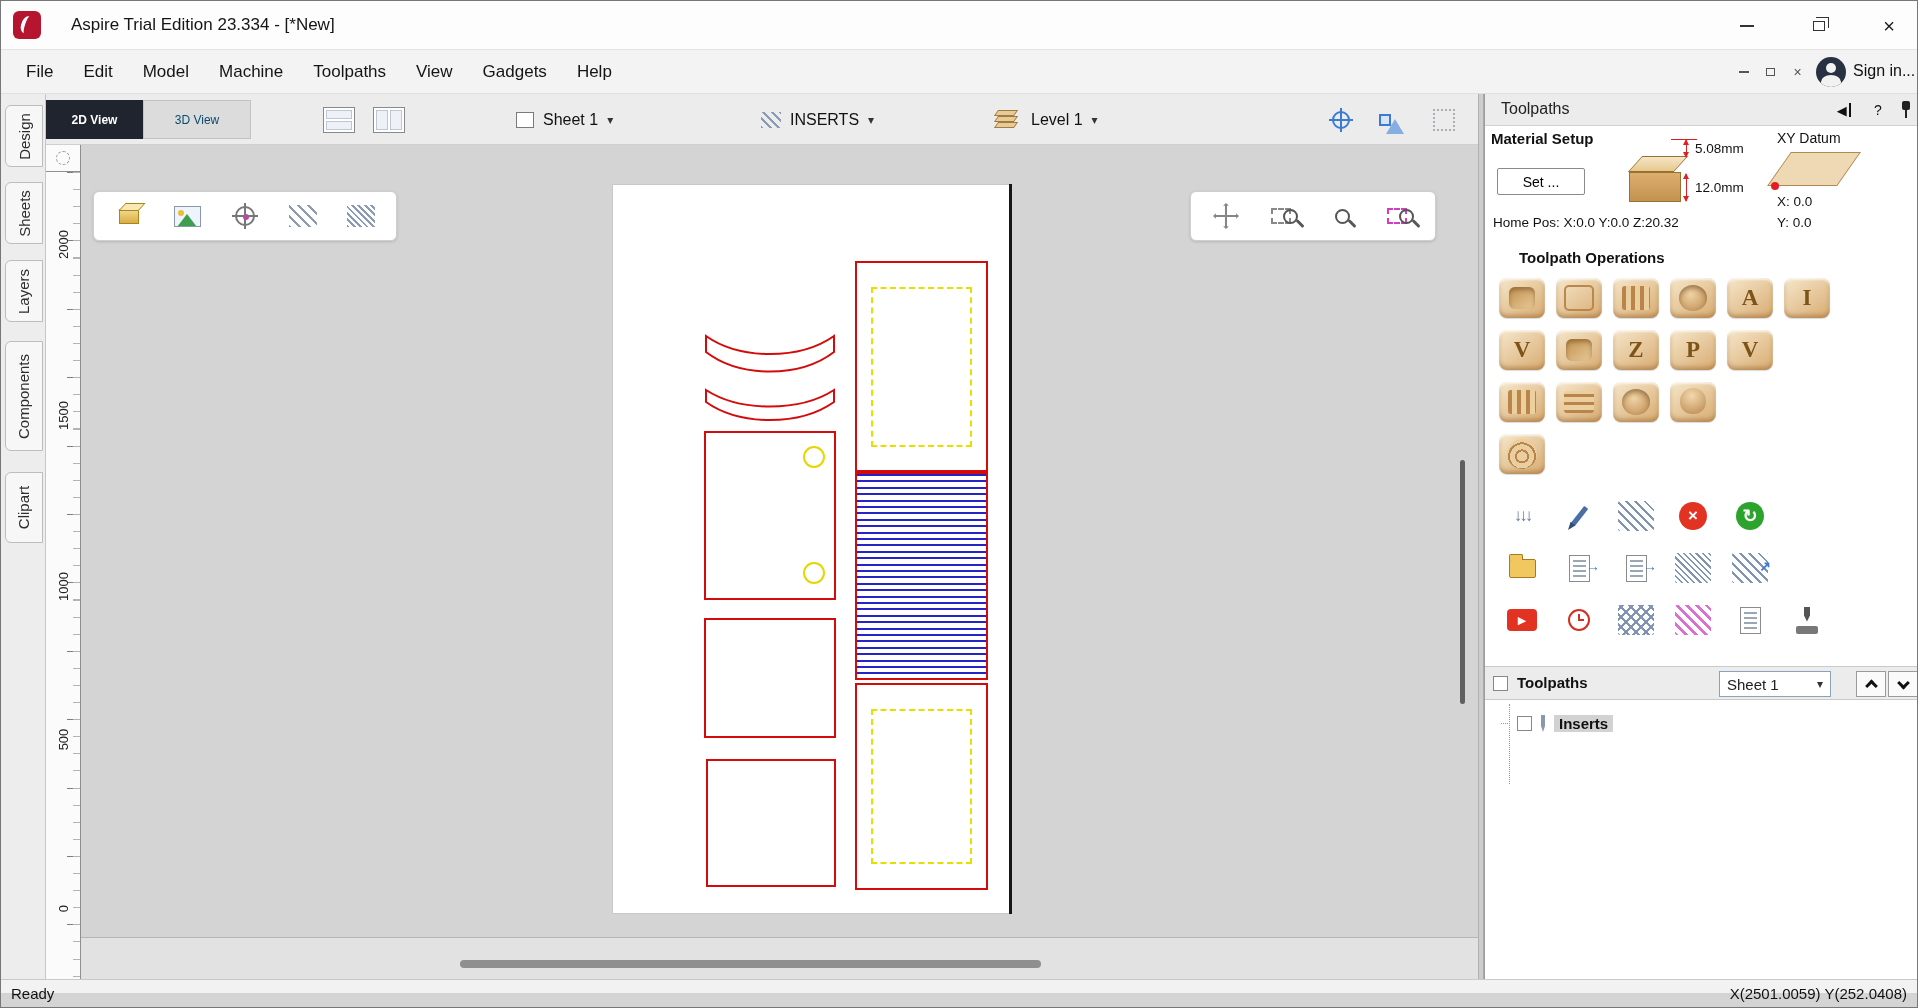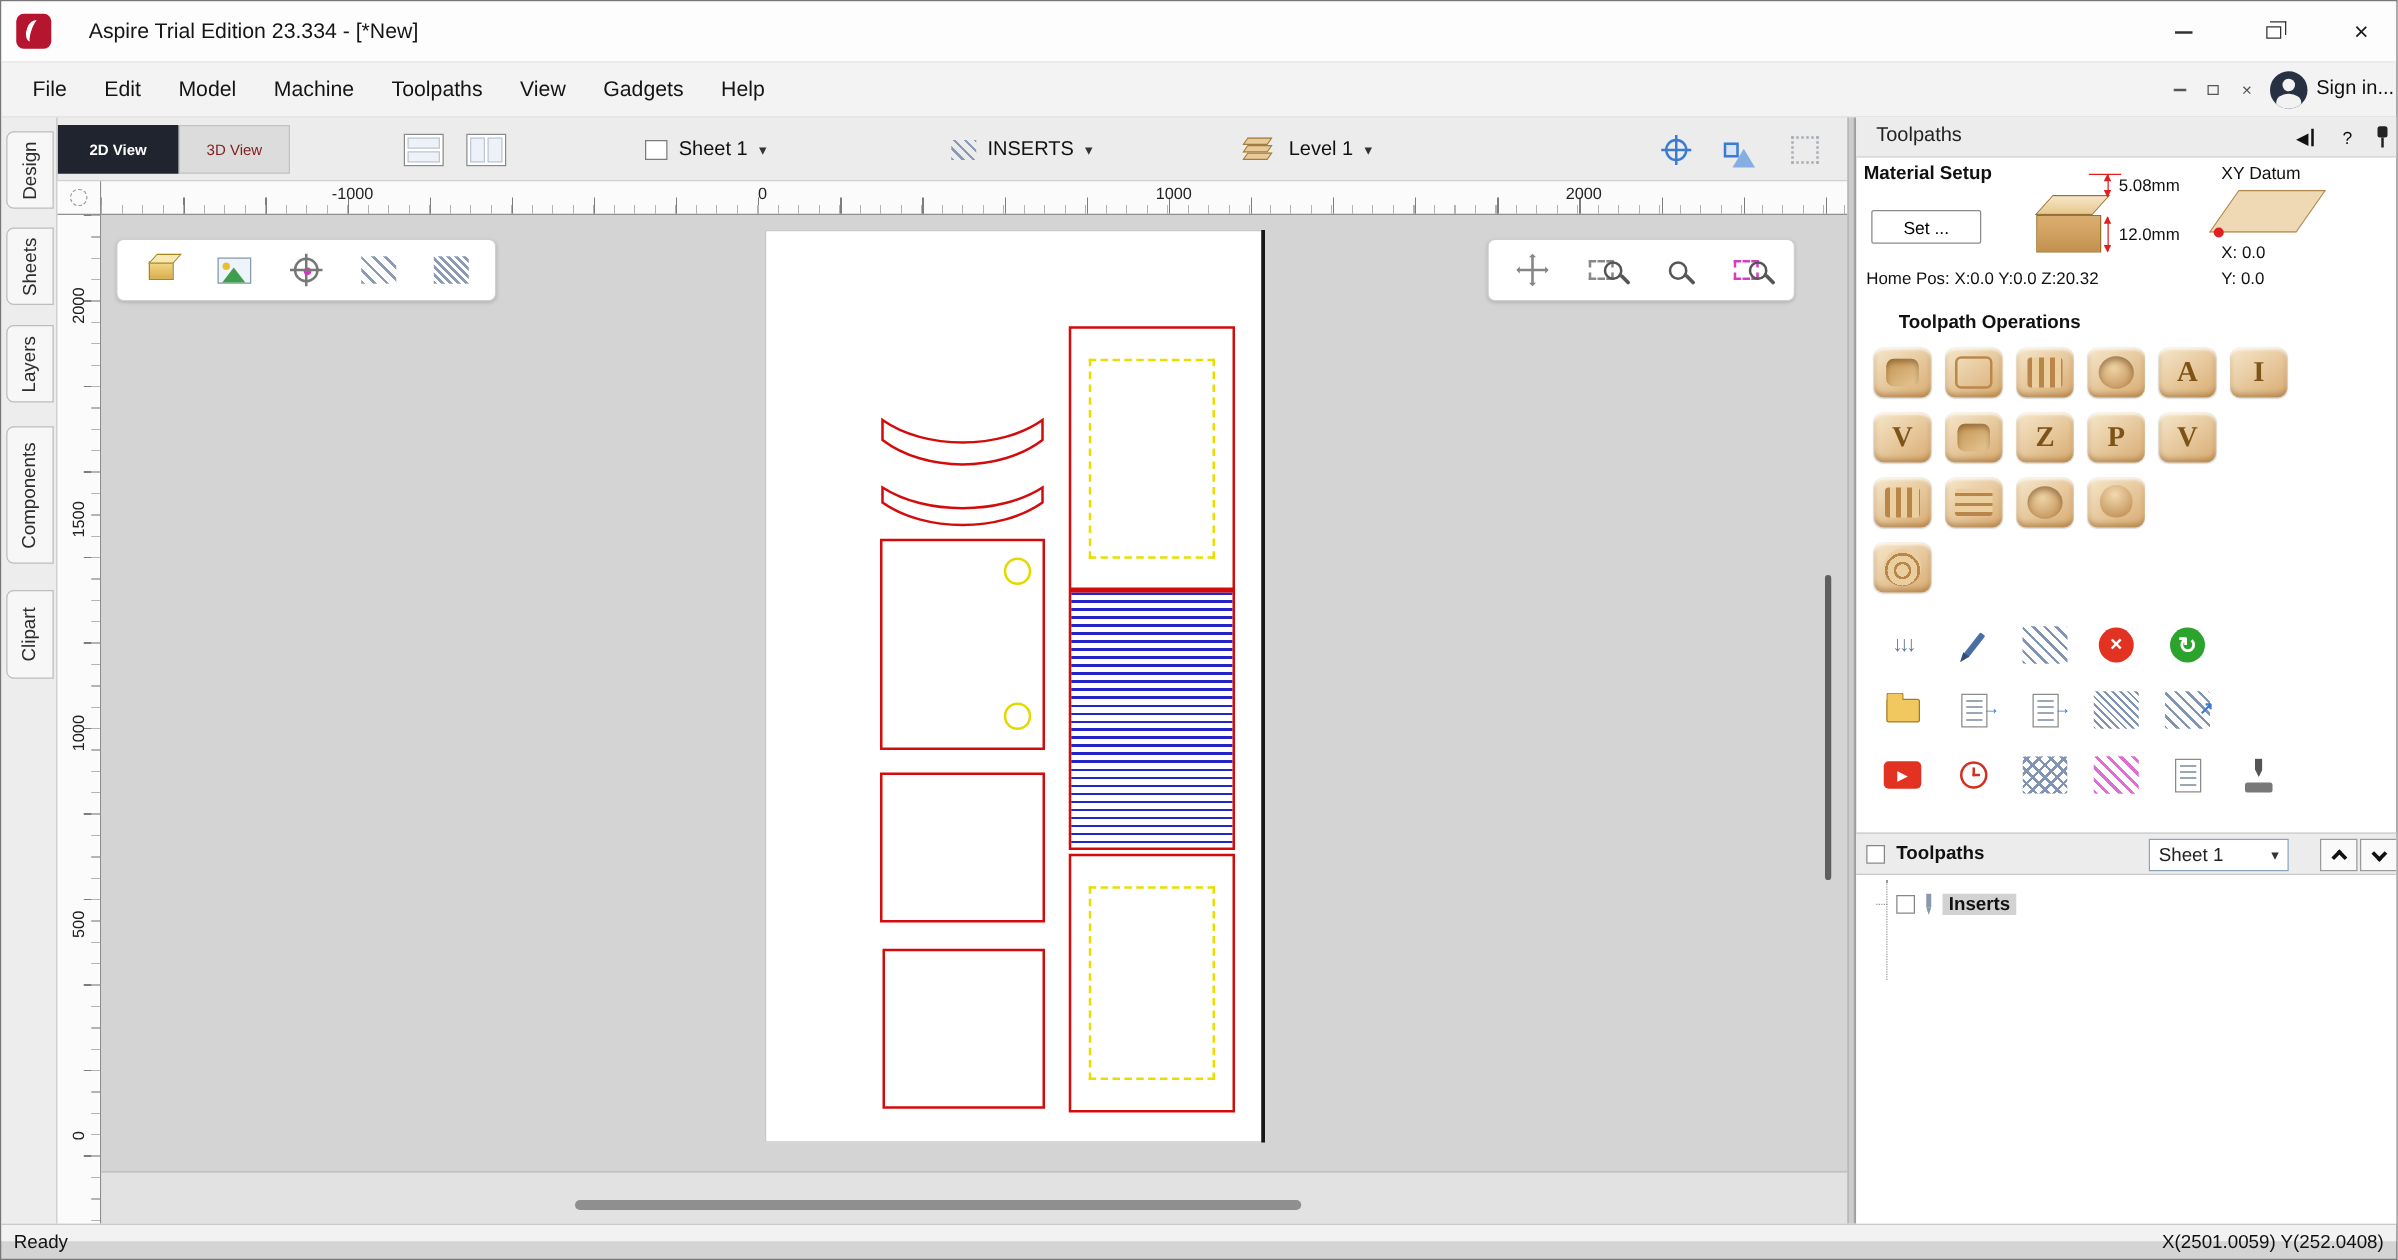--- a/index.html
+++ b/index.html
@@ -28,21 +28,21 @@
 .g-close2{font-size:14px;color:#555;line-height:1}
 .avatar{position:absolute;left:1815px;top:7px;width:30px;height:30px;border-radius:50%;background:#273142;overflow:hidden}
 .avatar::before{content:"";position:absolute;left:10px;top:6px;width:10px;height:10px;border-radius:50%;background:#f2f2f2}
 .avatar::after{content:"";position:absolute;left:5px;top:18px;width:20px;height:14px;border-radius:50% 50% 0 0;background:#f2f2f2}
 .signin{position:absolute;left:1852px;top:12px;font-size:16px;color:#101010;cursor:pointer}
 
 
 .toolbar{left:45px;top:93px;width:1432px;height:51px;background:#ececec;border-bottom:1px solid #cfcfcf}
 .vtab{position:absolute;top:6px;height:39px;display:flex;align-items:center;justify-content:center;font-size:12px;cursor:pointer}
 .vtab.active{left:0;width:97px;background:#20242e;color:#fff;font-weight:bold}
-.vtab.inactive{left:97px;width:89px;background:#dcdcdc;color:#7f1d1d;border:1px solid #c2c2c2}
+.vtab.inactive{left:97px;width:108px;background:#dcdcdc;color:#0c4a6e;border:1px solid #c2c2c2}
 .tbtn{position:absolute;top:9px;width:42px;height:34px;display:flex;align-items:center;justify-content:center;cursor:pointer}
 .splitic{width:32px;height:26px;border:1.5px solid #8a8a8a;background:#fff;display:flex;padding:2px;gap:2px}
 .splitic.h{flex-direction:column}
 .splitic i{flex:1;background:#eef2f8;border:1px solid #bcc6d4}
 .ddl{position:absolute;top:9px;height:34px;display:flex;align-items:center;gap:9px;cursor:pointer}
 .ddl .lbl{font-size:16px;color:#111}
 .caret{font-size:12px;color:#333}
 .sheeticon{width:18px;height:16px;border:1.6px solid #7a7a7a;background:#fff;position:relative}
 .sheeticon::before{content:"";position:absolute;left:4px;top:-7px;width:18px;height:16px;border:1.6px solid #a5a5a5;background:#fff;z-index:-1}
 .hatchsw{width:20px;height:16px;background:repeating-linear-gradient(45deg,#8c9bb5 0 2px,transparent 2px 6px)}
@@ -287,26 +287,20 @@
         <span>Components</span>
       </div>
     <div class="side-tab" style="top:378px;height:71px">
         <span>Clipart</span>
       </div>
   </div>
 
   <div class="rcorner abs">
       <span class="rcross"></span>
     </div>
-  <div class="hruler abs">
-    <span class="hlab" style="left:201px">-1000</span>
-    <span class="hlab" style="left:529px">0</span>
-    <span class="hlab" style="left:858px">1000</span>
-    <span class="hlab" style="left:1186px">2000</span>
-  </div>
   <div class="vruler abs">
     <span class="vlab" style="top:65px">2000</span>
     <span class="vlab" style="top:236px">1500</span>
     <span class="vlab" style="top:407px">1000</span>
     <span class="vlab" style="top:560px">500</span>
     <span class="vlab" style="top:729px">0</span>
   </div>
 
   <div class="canvas abs">
     <div class="sheet"></div>

